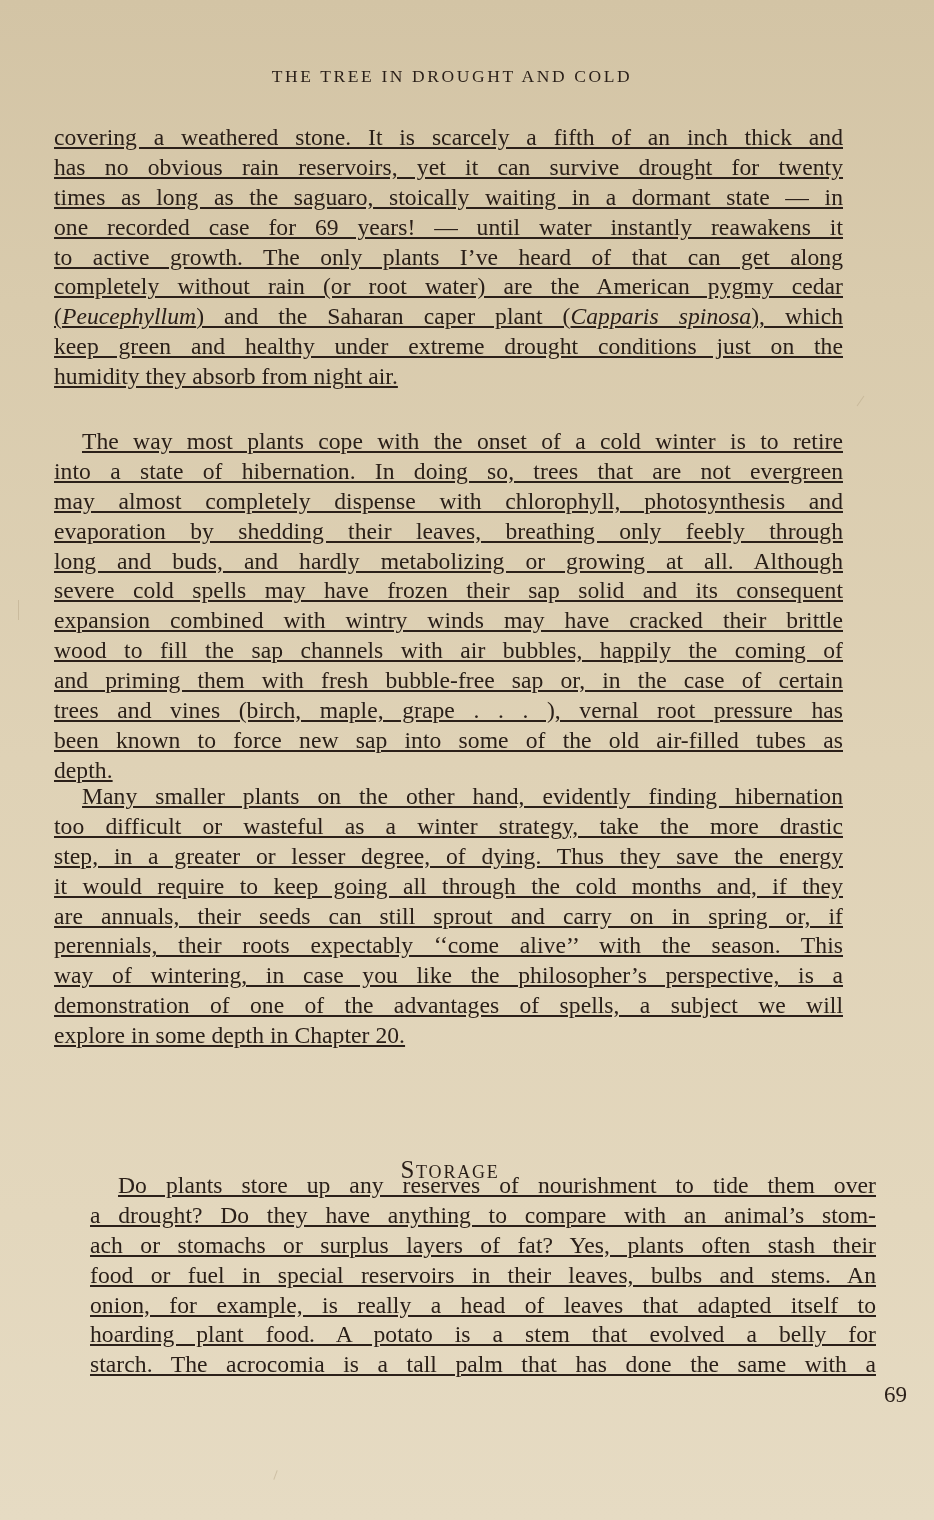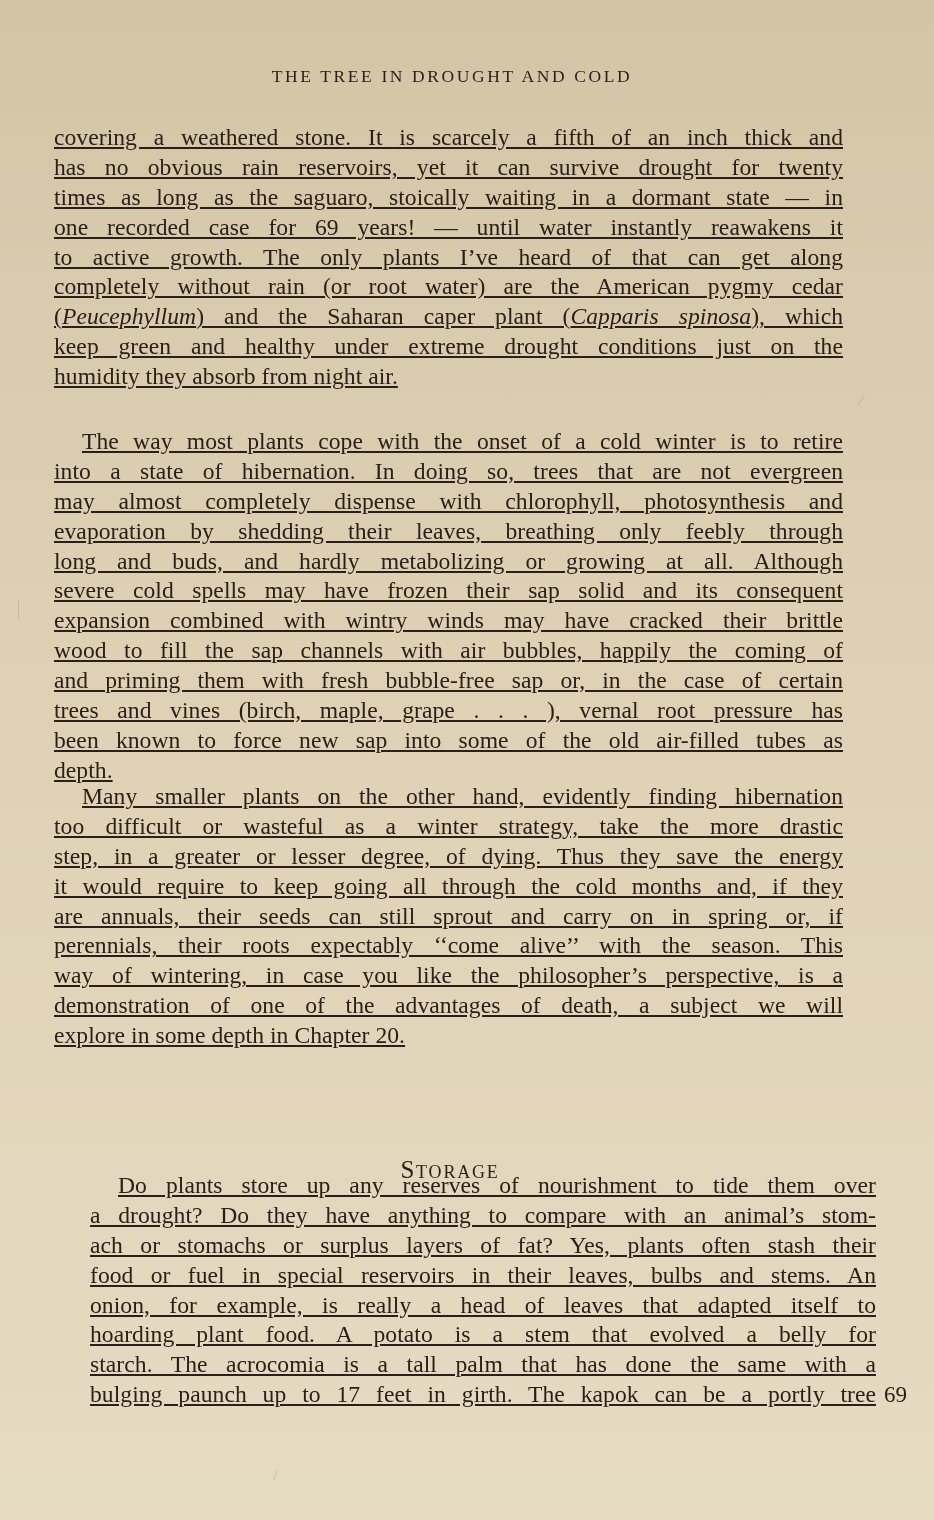--- a/index.html
+++ b/index.html
@@ -122,35 +122,34 @@
   </div>
 
   <div class="text-block" id="block3">
     <span class="line indent"><span>Many smaller plants on the other hand, evidently finding hibernation</span></span>
     <span class="line"><span>too difficult or wasteful as a winter strategy, take the more drastic</span></span>
     <span class="line"><span>step, in a greater or lesser degree, of dying.  Thus they save the energy</span></span>
     <span class="line"><span>it would require to keep going all through the cold months and, if they</span></span>
     <span class="line"><span>are annuals, their seeds can still sprout and carry on in spring or, if</span></span>
     <span class="line"><span>perennials, their roots expectably ‘‘come alive’’ with the season.  This</span></span>
     <span class="line"><span>way of wintering, in case you like the philosopher’s perspective, is a</span></span>
-    <span class="line"><span>demonstration of one of the advantages of death, a subject we will</span></span>
+    <span class="line"><span>demonstration of one of the advantages of spells, a subject we will</span></span>
     <span class="line last"><span>explore in some depth in Chapter 20.</span></span>
   </div>
 
   <div class="section-heading">Storage</div>
 
   <div class="text-block" id="block4">
     <span class="line indent"><span>Do plants store up any reserves of nourishment to tide them over</span></span>
     <span class="line"><span>a drought?  Do they have anything to compare with an animal’s stom-</span></span>
     <span class="line"><span>ach or stomachs or surplus layers of fat?  Yes, plants often stash their</span></span>
     <span class="line"><span>food or fuel in special reservoirs in their leaves, bulbs and stems.  An</span></span>
     <span class="line"><span>onion, for example, is really a head of leaves that adapted itself to</span></span>
     <span class="line"><span>hoarding plant food.  A potato is a stem that evolved a belly for</span></span>
     <span class="line"><span>starch.  The acrocomia is a tall palm that has done the same with a</span></span>
-    <span class="line"><span>bulging paunch up to 17 feet in girth.  The kapok can be a portly tree</span></span>
   </div>
 
   <div class="page-number">69</div>
 
   <div class="speck" style="left:860px;top:395px;width:1px;height:12px;transform:rotate(35deg);"></div>
   <div class="speck" style="left:18px;top:600px;width:1px;height:20px;"></div>
   <div class="speck" style="left:275px;top:1470px;width:1px;height:10px;transform:rotate(20deg);"></div>
 </div>
 
 </body></html>

